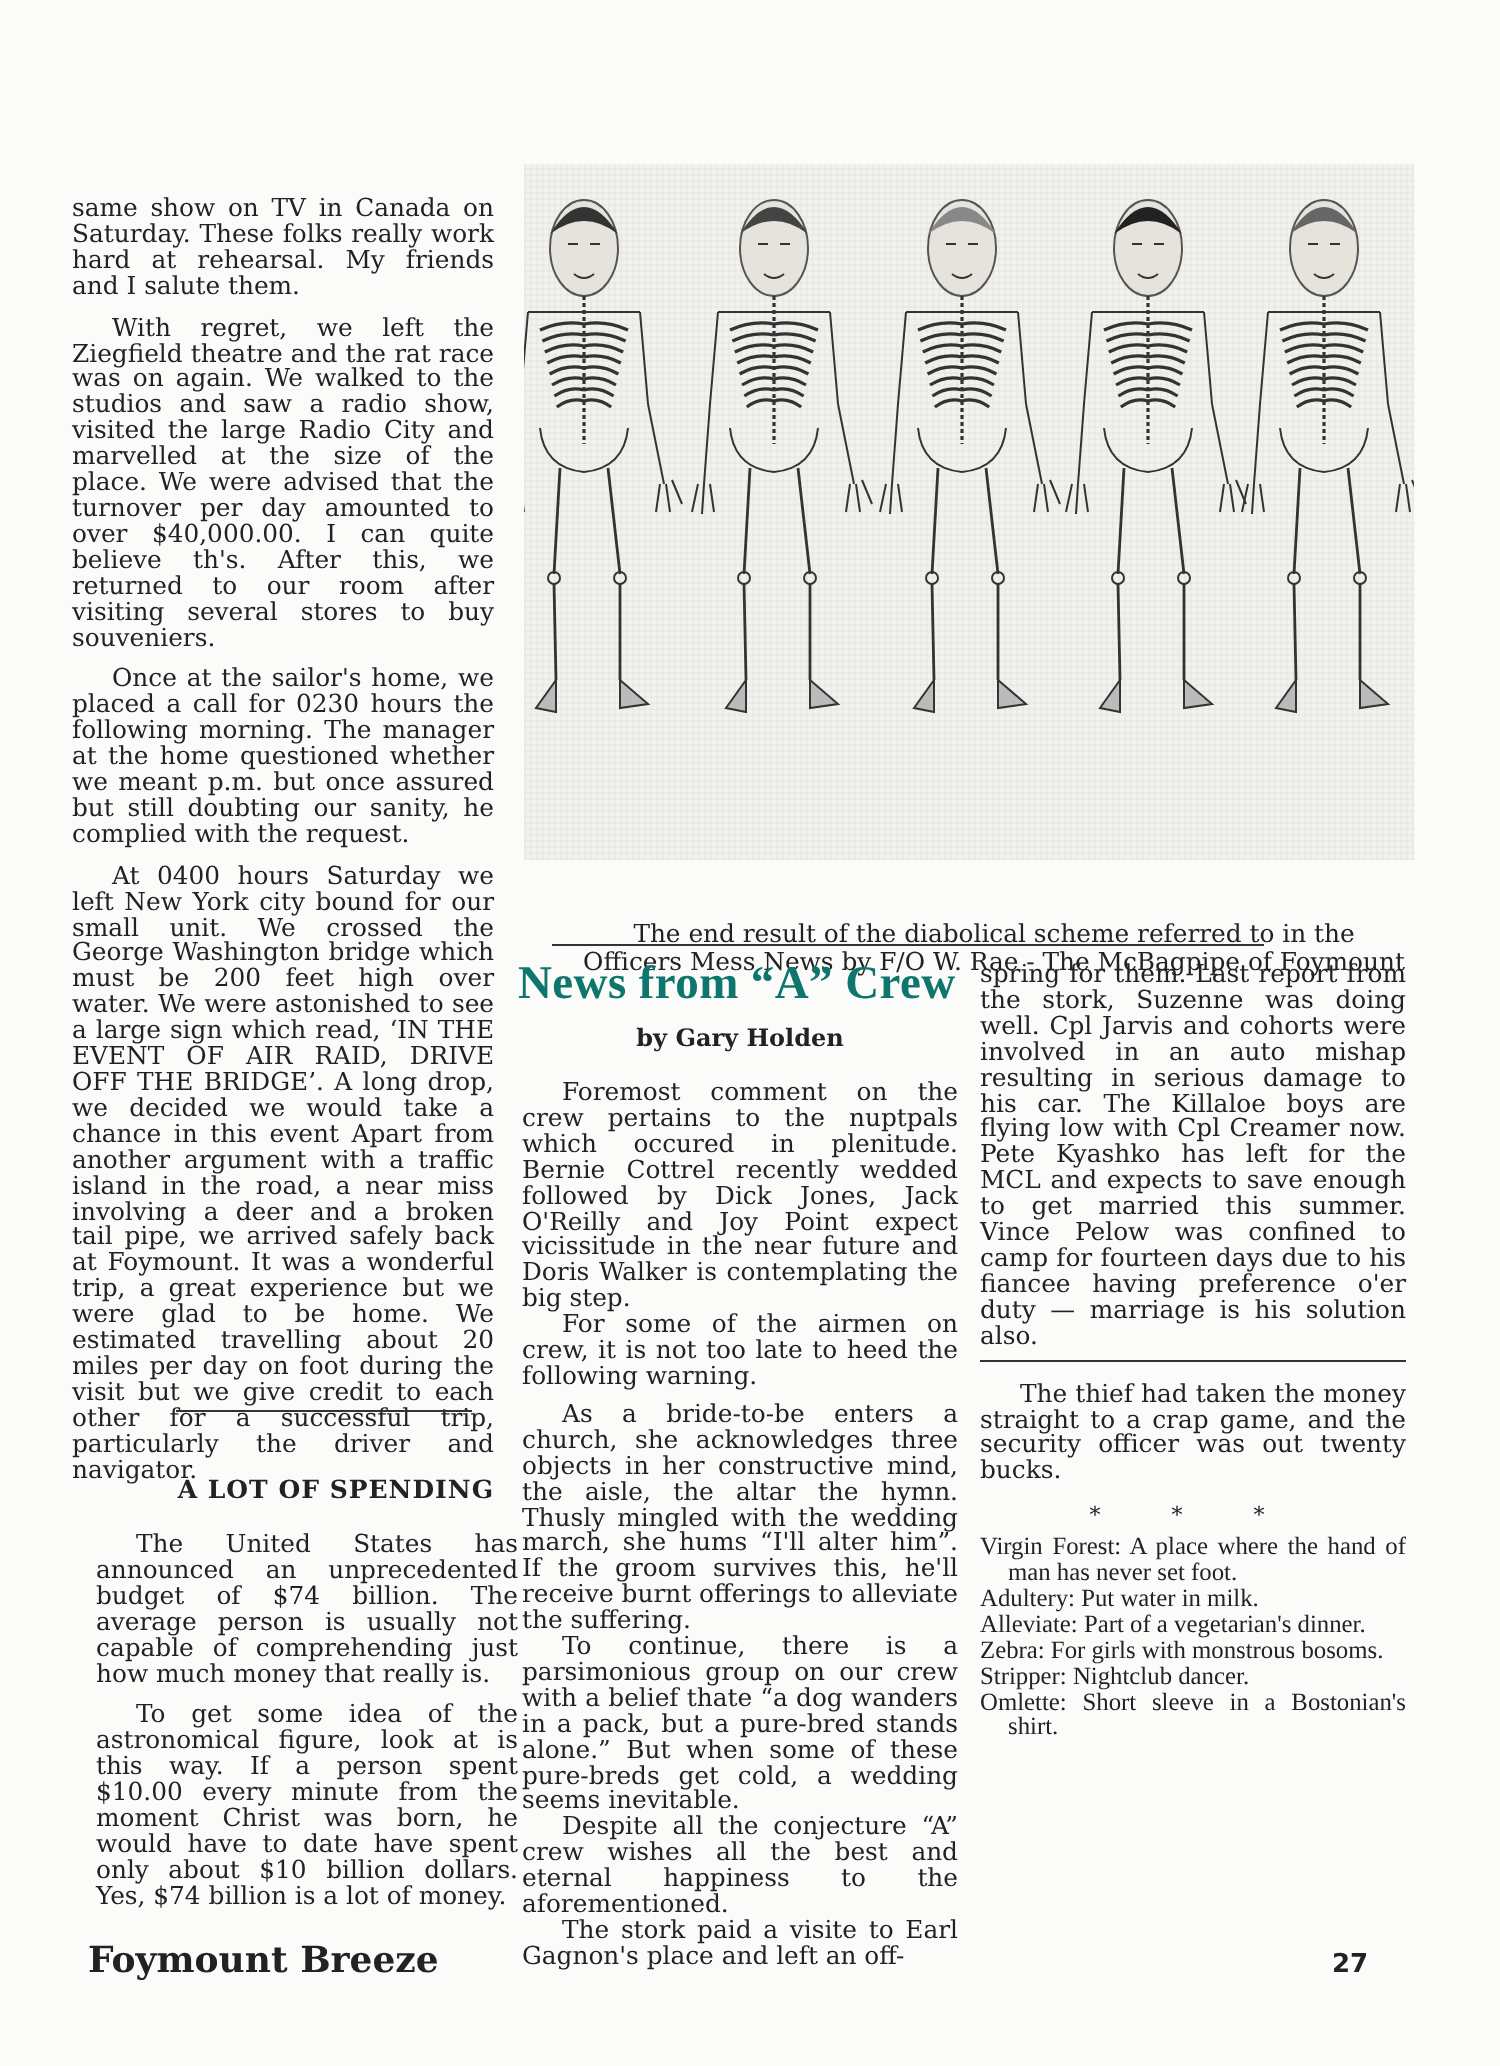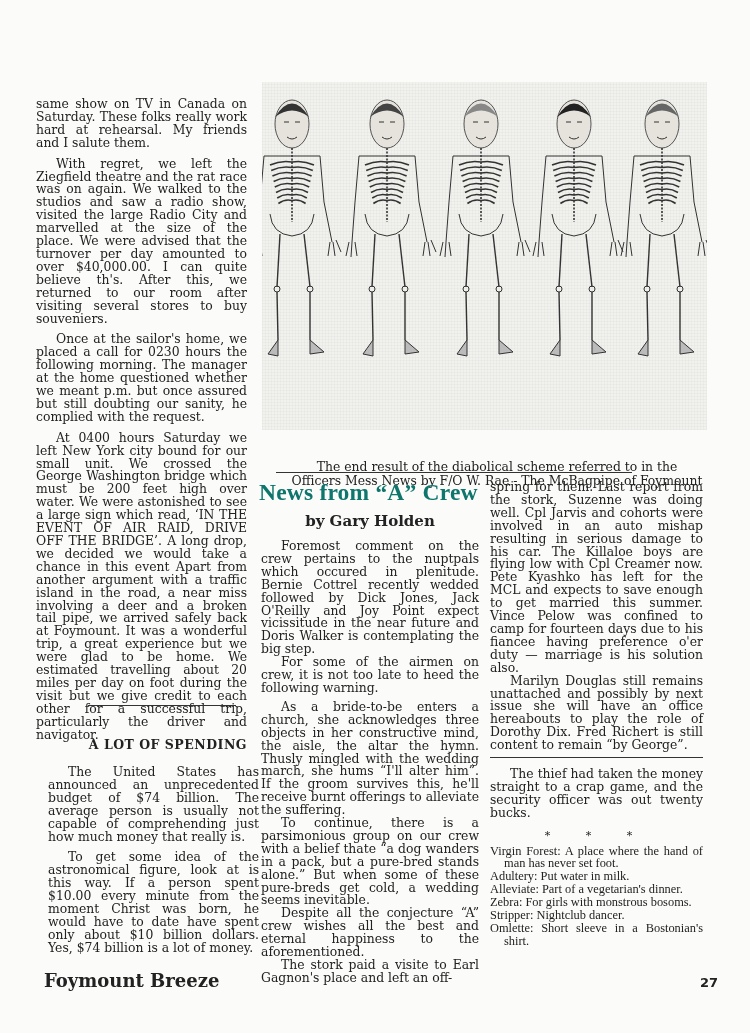--- a/index.html
+++ b/index.html
@@ -9,32 +9,32 @@
   }
   .col { position: absolute; font-size: 12.4px; line-height: 12.9px; text-align: justify; }
   .col p { margin: 0 0 8px 0; text-indent: 20px; }
   .col p.tight { margin-bottom: 0; }
   .col p.noind { text-indent: 0; }
   #col1 { left: 36px; top: 98px; width: 211px; }
   #col2 { left: 261px; top: 540px; width: 218px; }
   #col3 { left: 490px; top: 481px; width: 213px; }
   .rule { position: absolute; height: 0; border-top: 1.5px solid #333; }
   .headline { position: absolute; left: 259px; top: 479px; font-family: "Liberation Serif", serif; font-size: 23.5px; font-weight: bold; color: #0f766e; letter-spacing: 0.2px; }
-  .byline { position: absolute; left: 259px; top: 512px; width: 222px; text-align: center; font-size: 15px; font-weight: bold; }
+  .byline { position: absolute; left: 259px; top: 512px; width: 222px; text-align: center; font-size: 12px; font-weight: bold; }
   .section-title { position: absolute; left: 36px; top: 737px; width: 211px; text-align: right; font-size: 12.5px; font-weight: bold; letter-spacing: 0.5px; }
   #spend { position: absolute; left: 36px; top: 766px; width: 211px; font-size: 12.4px; line-height: 12.9px; text-align: justify; margin-left: 12px; }
   #spend p { margin: 0 0 8px 0; text-indent: 20px; }
   .photo { position: absolute; left: 262px; top: 82px; width: 445px; height: 348px; background: #f1f1ee;
     background-image: repeating-linear-gradient(0deg, rgba(0,0,0,0.025) 0 1px, transparent 1px 3px), repeating-linear-gradient(90deg, rgba(0,0,0,0.025) 0 1px, transparent 1px 3px); }
   .caption { position: absolute; left: 262px; top: 438px; width: 470px; text-align: center; font-size: 12.4px; line-height: 13.5px; margin-top: 22px; }
   .stars { text-align: center; margin: 10px 0 2px 0; letter-spacing: 16px; font-size: 11px; }
   .defs { margin-top: 0; }
   .def { padding-left: 14px; text-indent: -14px; text-align: justify; font-family: Liberation Serif, serif; }
   .footer-left { position: absolute; left: 44px; top: 970px; font-size: 18px; font-weight: bold; }
-  .footer-right { position: absolute; left: 700px; top: 975px; font-family: "DejaVu Sans", sans-serif; font-size: 13px; font-weight: bold; }
+  .footer-right { position: absolute; left: 666px; top: 975px; font-family: "DejaVu Sans", sans-serif; font-size: 13px; font-weight: bold; }
 </style>
 </head>
 <body>
 
 <div id="col1" class="col">
   <p class="noind">same show on TV in Canada on Saturday. These folks really work hard at rehearsal. My friends and I salute them.</p>
   <p>With regret, we left the Ziegfield theatre and the rat race was on again. We walked to the studios and saw a radio show, visited the large Radio City and marvelled at the size of the place. We were advised that the turnover per day amounted to over $40,000.00. I can quite believe th's. After this, we returned to our room after visiting several stores to buy souveniers.</p>
   <p>Once at the sailor's home, we placed a call for 0230 hours the following morning. The manager at the home questioned whether we meant p.m. but once assured but still doubting our sanity, he complied with the request.</p>
   <p>At 0400 hours Saturday we left New York city bound for our small unit. We crossed the George Washington bridge which must be 200 feet high over water. We were astonished to see a large sign which read, ‘IN THE EVENT OF AIR RAID, DRIVE OFF THE BRIDGE’. A long drop, we decided we would take a chance in this event Apart from another argument with a traffic island in the road, a near miss involving a deer and a broken tail pipe, we arrived safely back at Foymount. It was a wonderful trip, a great experience but we were glad to be home. We estimated travelling about 20 miles per day on foot during the visit but we give credit to each other for a successful trip, particularly the driver and navigator.</p>
 </div>
@@ -264,21 +264,20 @@
   <p class="tight">Foremost comment on the crew pertains to the nuptpals which occured in plenitude. Bernie Cottrel recently wedded followed by Dick Jones, Jack O'Reilly and Joy Point expect vicissitude in the near future and Doris Walker is contemplating the big step.</p>
   <p class="tight" style="margin-bottom:6px">For some of the airmen on crew, it is not too late to heed the following warning.</p>
   <p class="tight">As a bride-to-be enters a church, she acknowledges three objects in her constructive mind, the aisle, the altar the hymn. Thusly mingled with the wedding march, she hums “I'll alter him”. If the groom survives this, he'll receive burnt offerings to alleviate the suffering.</p>
   <p class="tight">To continue, there is a parsimonious group on our crew with a belief thate “a dog wanders in a pack, but a pure-bred stands alone.” But when some of these pure-breds get cold, a wedding seems inevitable.</p>
   <p class="tight">Despite all the conjecture “A” crew wishes all the best and eternal happiness to the aforementioned.</p>
   <p class="tight">The stork paid a visite to Earl Gagnon's place and left an off-</p>
 </div>
 
 <div id="col3" class="col">
   <p class="noind tight">spring for them. Last report from the stork, Suzenne was doing well. Cpl Jarvis and cohorts were involved in an auto mishap resulting in serious damage to his car. The Killaloe boys are flying low with Cpl Creamer now. Pete Kyashko has left for the MCL and expects to save enough to get married this summer. Vince Pelow was confined to camp for fourteen days due to his fiancee having preference o'er duty — marriage is his solution also.</p>
-  <p class="tight">Marilyn Douglas still remains unattached and possibly by next issue she will have an office hereabouts to play the role of Dorothy Dix. Fred Richert is still content to remain “by George”.</p>
   <div style="border-top:1.5px solid #333; margin:5px 0 10px 0;"></div>
   <p>The thief had taken the money straight to a crap game, and the security officer was out twenty bucks.</p>
   <div class="stars">* * *</div>
   <div class="defs">
     <div class="def">Virgin Forest: A place where the hand of man has never set foot.</div>
     <div class="def">Adultery: Put water in milk.</div>
     <div class="def">Alleviate: Part of a vegetarian's dinner.</div>
     <div class="def">Zebra: For girls with monstrous bosoms.</div>
     <div class="def">Stripper: Nightclub dancer.</div>
     <div class="def">Omlette: Short sleeve in a Bostonian's shirt.</div>

